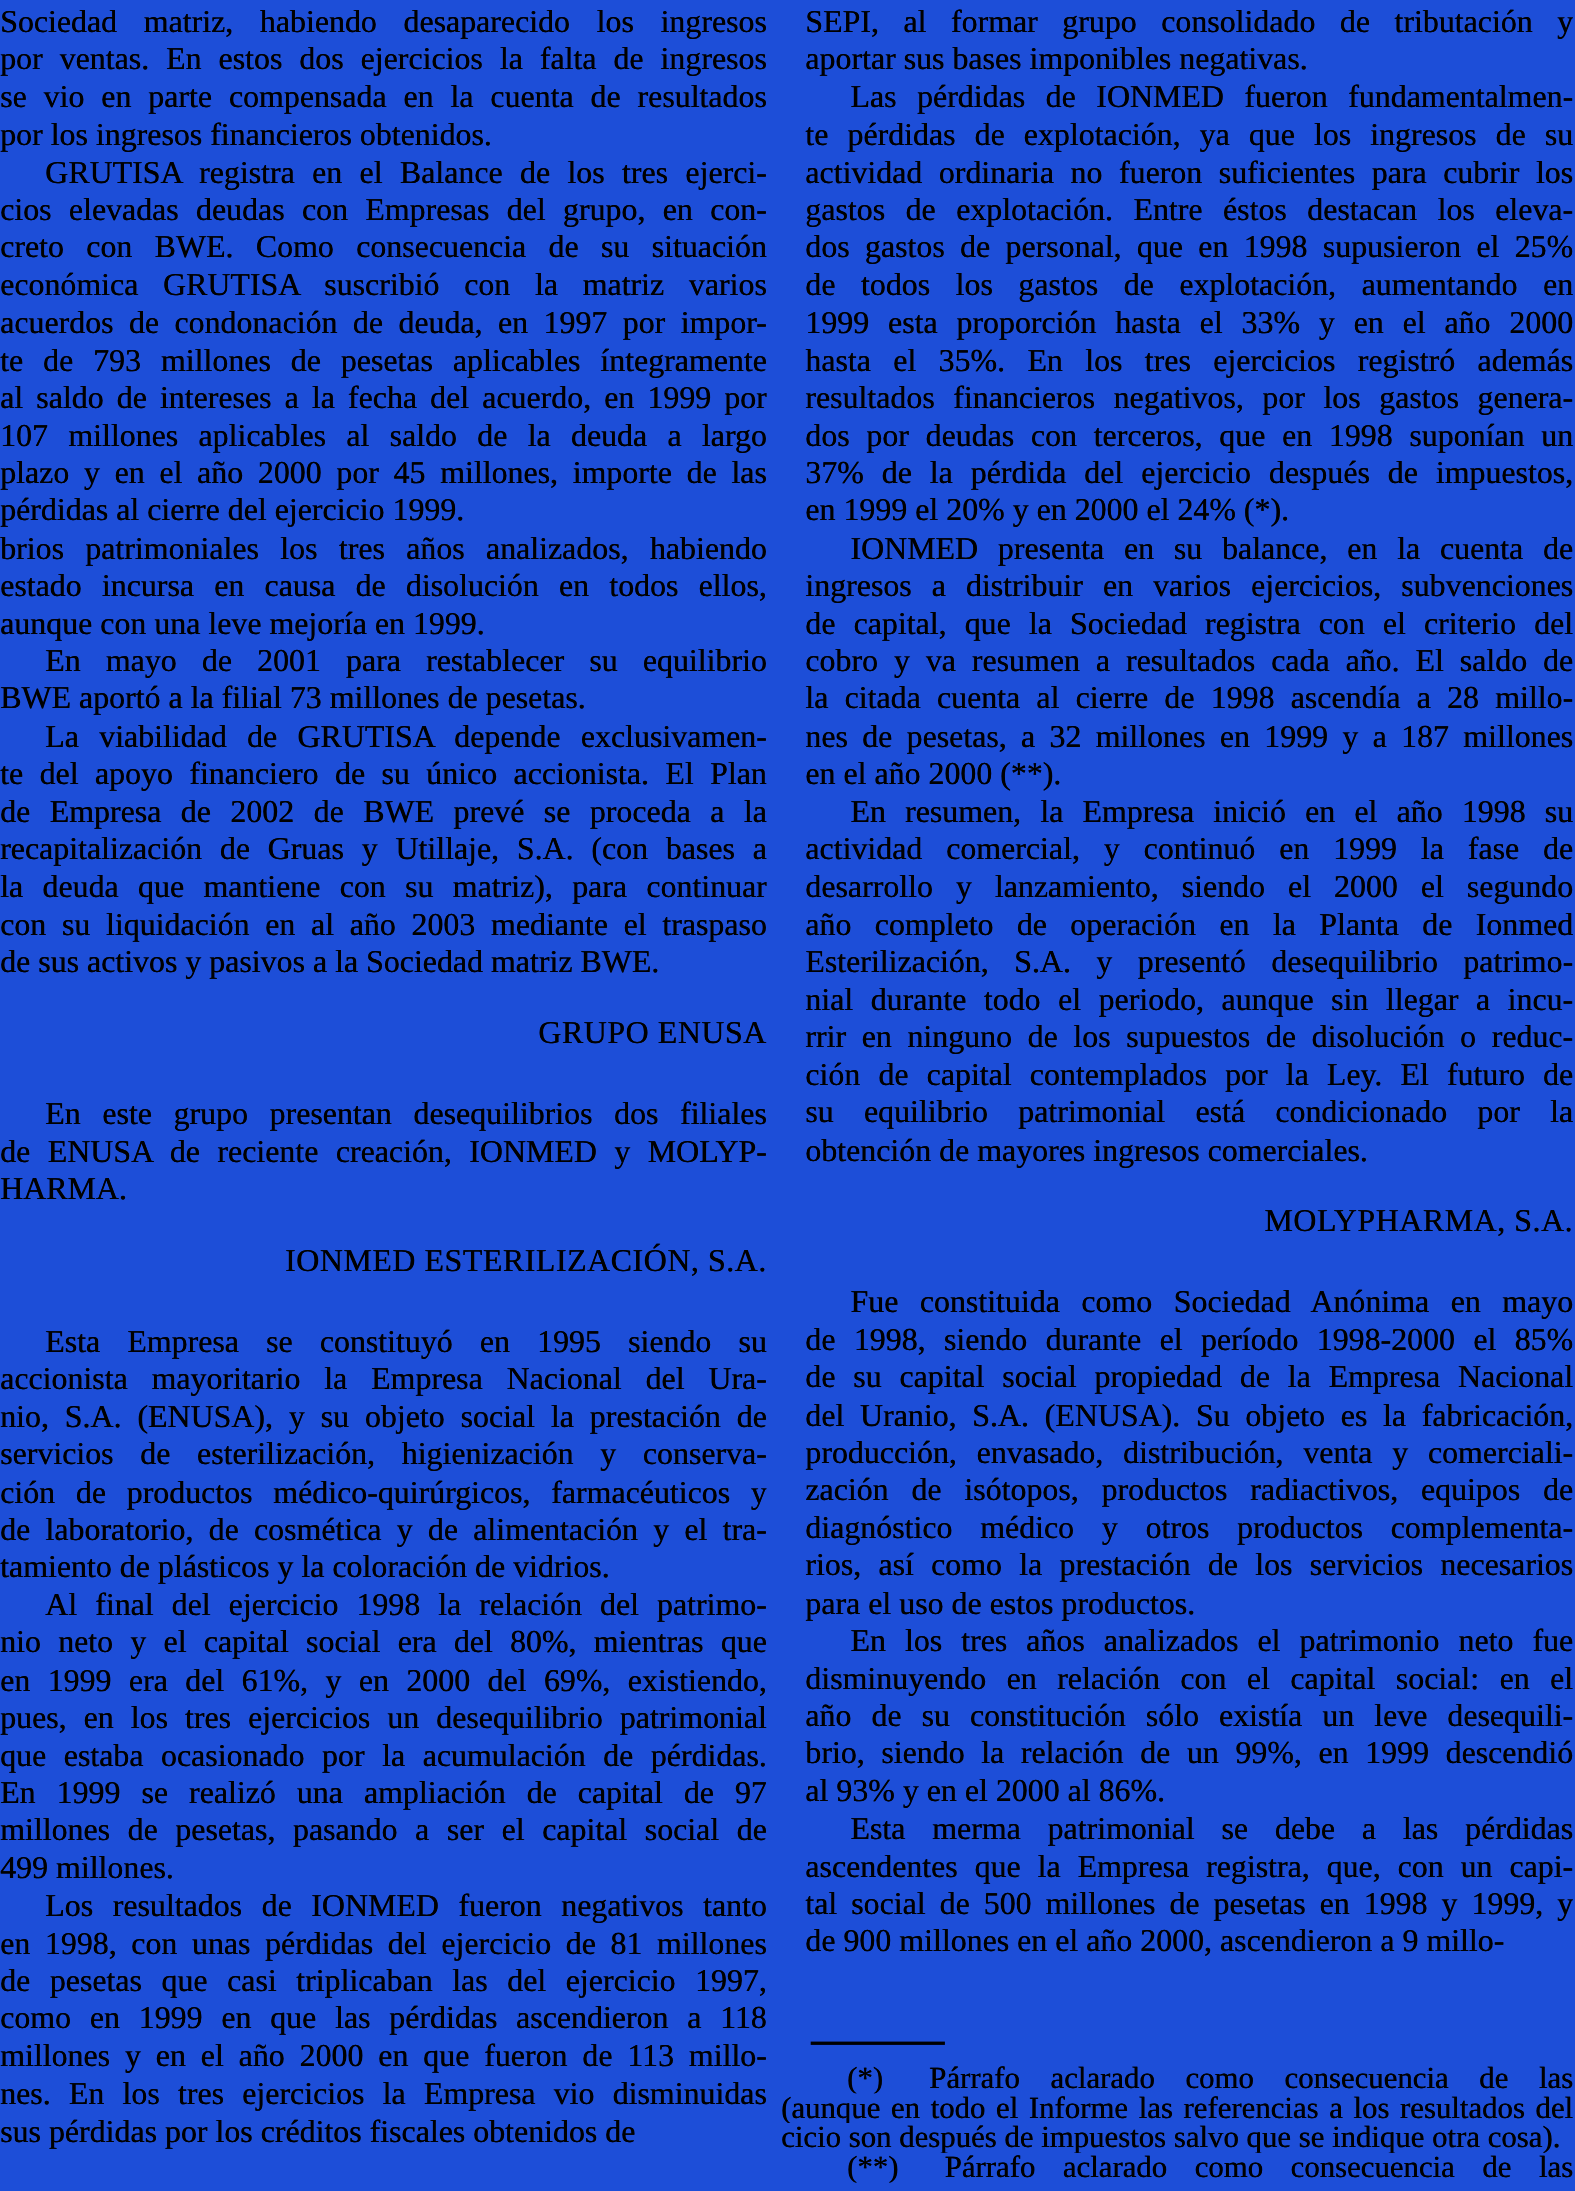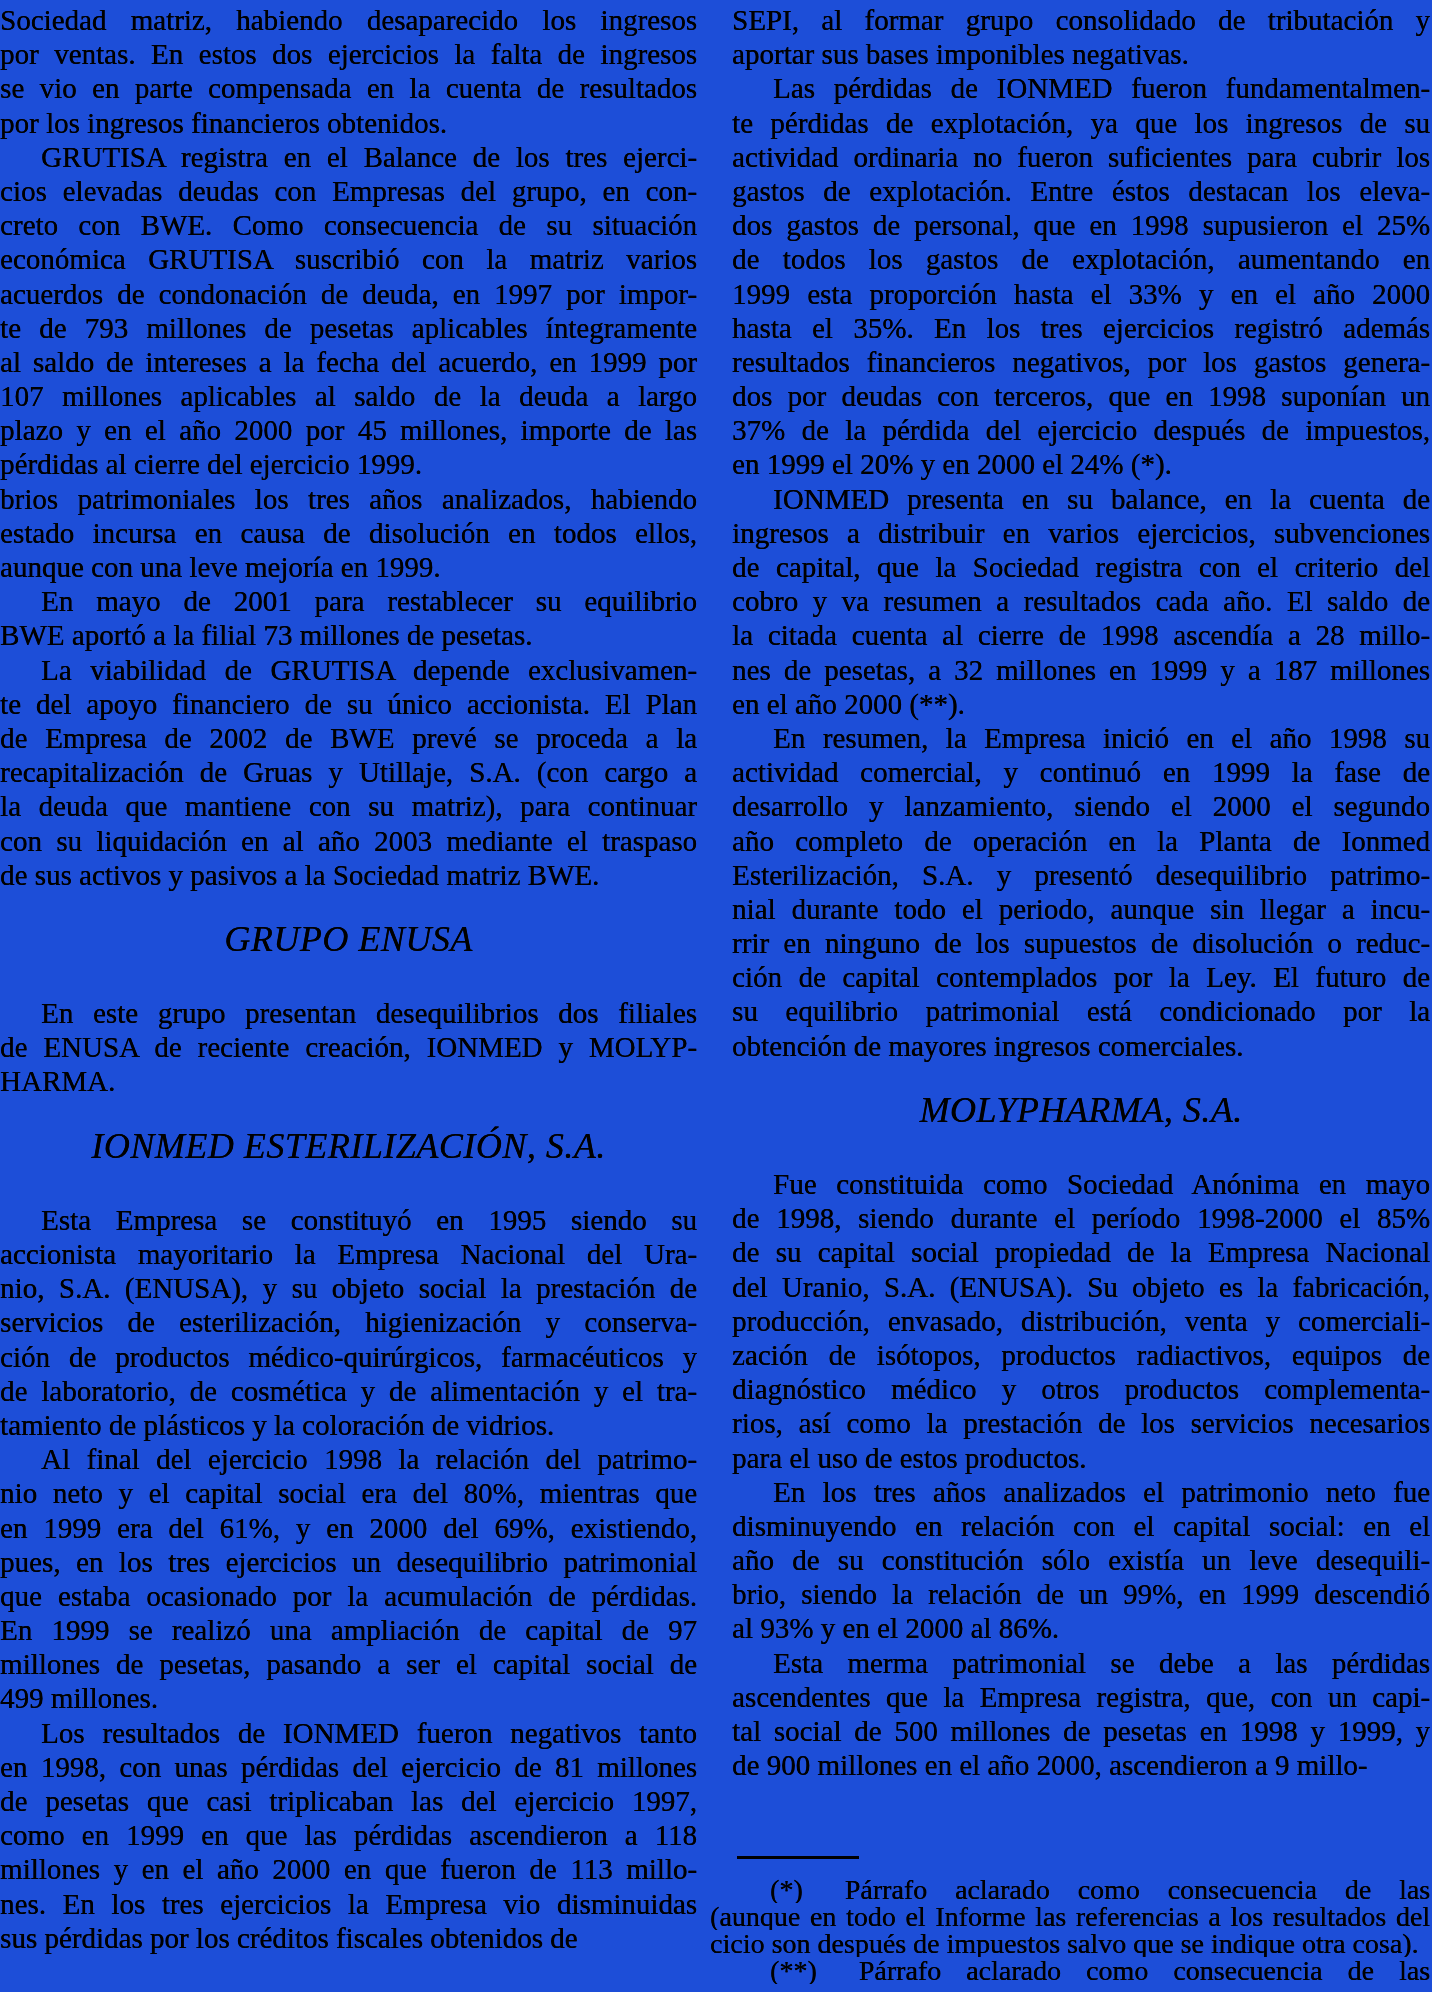--- a/index.html
+++ b/index.html
@@ -14,23 +14,23 @@
   #right-col{left:732px;width:698px;}
   .para{margin:0;padding:0;}
   .line{
     height:34.2px;line-height:34.2px;font-size:29px;
     text-align:justify;text-align-last:justify;
     overflow:hidden;white-space:normal;
   }
   .line.last{text-align-last:left;}
   .line.first{text-indent:41px;}
   .heading{
-    height:34.2px;line-height:34.2px;font-size:36px;
+    height:34.2px;line-height:34.2px;font-size:29px;
     margin-top:30px;margin-bottom:40px;
-    text-align:center;letter-spacing:0.5px;font-style:italic;
+    text-align:right;letter-spacing:0.5px;
   }
   #footnotes{position:absolute;left:710px;top:1856px;width:720px;}
   .fn-rule{width:122px;height:3px;background:#000;margin-left:27px;margin-bottom:17px;}
   .fn-line{
     font-size:28px;height:27px;line-height:27px;
     text-align:justify;text-align-last:justify;overflow:hidden;
   }
   .fn-line.left-last{text-align-last:left;}
   .fn-line.fn-indent{text-indent:60px;}
 </style>
@@ -63,21 +63,21 @@
         <div class="line last">aunque con una leve mejoría en 1999.</div>
       </div>
       <div class="para">
         <div class="line first">En mayo de 2001 para restablecer su equilibrio</div>
         <div class="line last">BWE aportó a la filial 73 millones de pesetas.</div>
       </div>
       <div class="para">
         <div class="line first">La viabilidad de GRUTISA depende exclusivamen-</div>
         <div class="line">te del apoyo financiero de su único accionista. El Plan</div>
         <div class="line">de Empresa de 2002 de BWE prevé se proceda a la</div>
-        <div class="line">recapitalización de Gruas y Utillaje, S.A. (con cargo a</div>
+        <div class="line">recapitalización de Gruas y Utillaje, S.A. (con bases a</div>
         <div class="line">la deuda que mantiene con su matriz), para continuar</div>
         <div class="line">con su liquidación en al año 2003 mediante el traspaso</div>
         <div class="line last">de sus activos y pasivos a la Sociedad matriz BWE.</div>
       </div>
       <div class="heading">GRUPO ENUSA</div>
       <div class="para">
         <div class="line first">En este grupo presentan desequilibrios dos filiales</div>
         <div class="line">de ENUSA de reciente creación, IONMED y MOLYP-</div>
         <div class="line last">HARMA.</div>
       </div>

